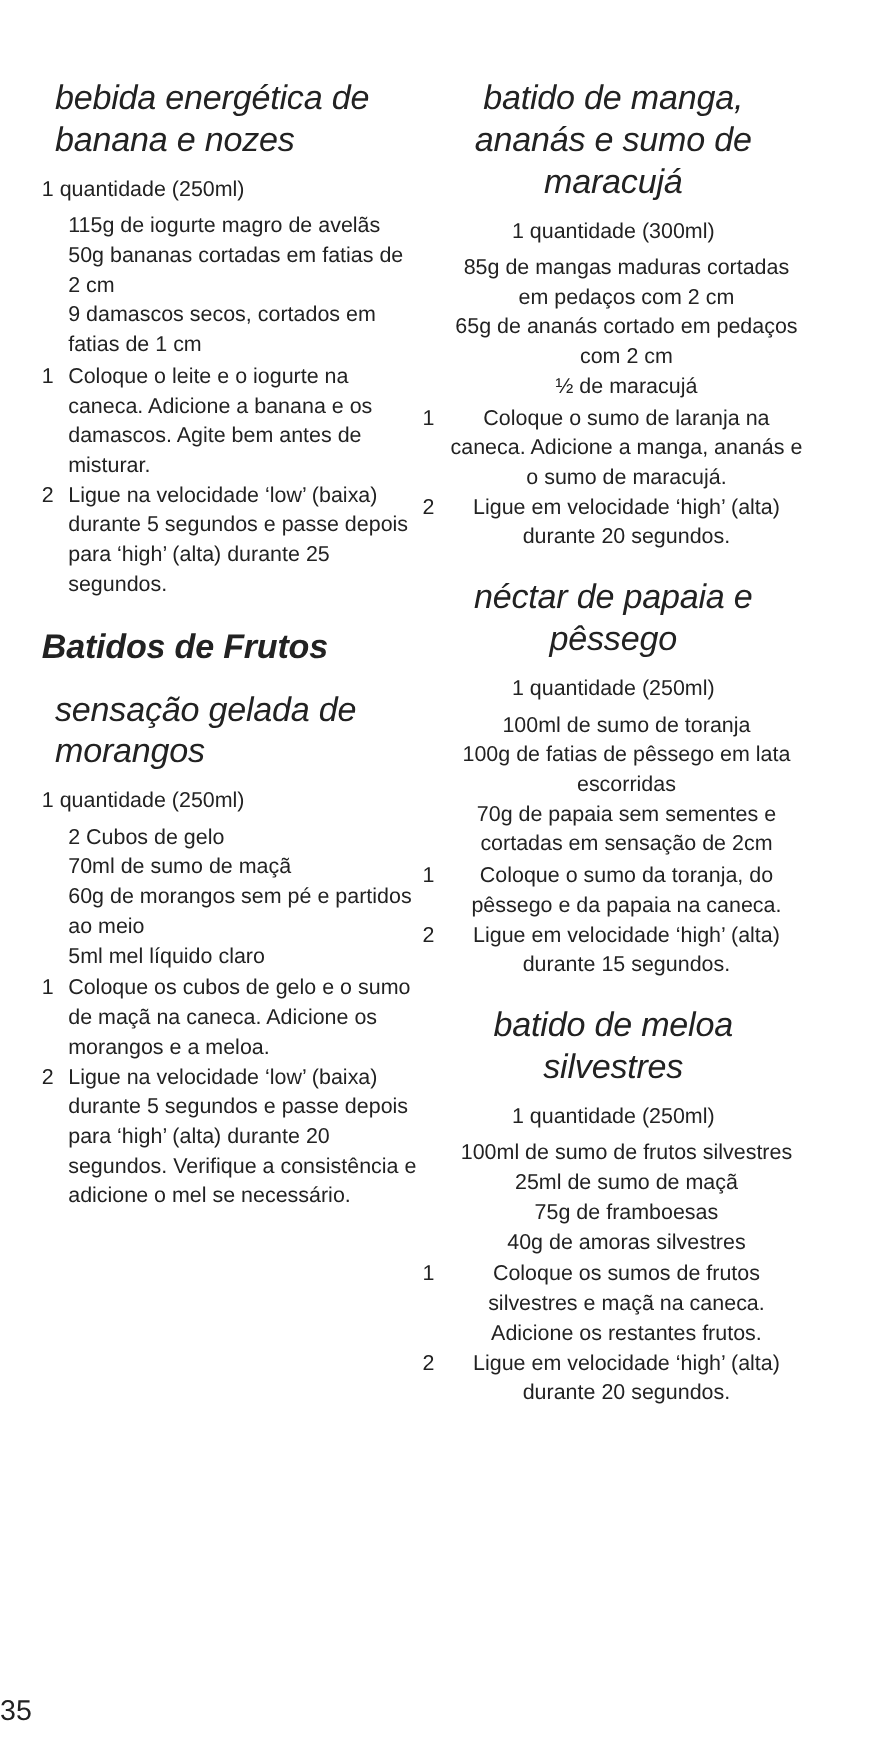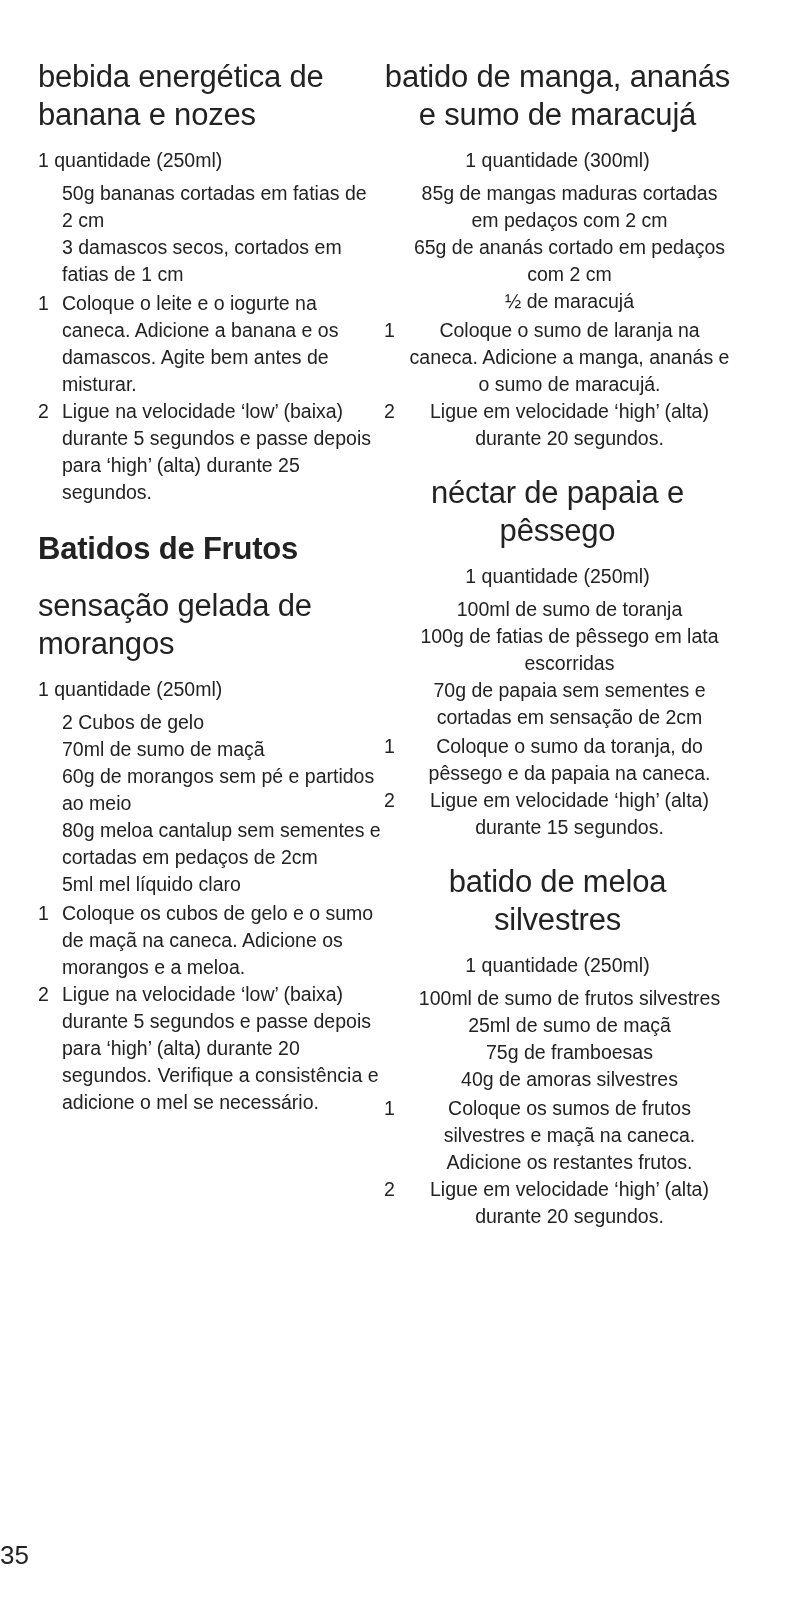--- a/index.html
+++ b/index.html
@@ -15,31 +15,33 @@
     position: relative;
     width: 793px; height: 1600px;
     background: #ffffff;
     overflow: hidden;
   }
   .col { position: absolute; top: 58px; }
   .col-left  { left: 38px;  width: 344px; }
   .col-right { left: 384px; width: 347px; text-align: center; }
 
   .recipe-title {
-    margin: 0;
+    margin: 12px;
     font-size: 31px;
     line-height: 38px;
     font-weight: 400;
     letter-spacing: -0.2px;
+    font-style: italic;
   }
   .section-heading {
     margin: 24px 0 0 0;
     font-size: 31px;
     line-height: 38px;
     font-weight: 700;
+    font-style: italic;
     letter-spacing: -0.2px;
   }
   .recipe + .recipe { margin-top: 22px; }
   .section-heading + .recipe { margin-top: 19px; }
 
   .yield {
     margin: 13px 0 0 0;
   }
   .ingredients { margin-top: 6px; padding-left: 24px; }
   .ingredients p { margin: 0; }
@@ -60,22 +62,23 @@
 <body>
 
 <div class="page">
 
   <div class="col col-left">
 
     <article class="recipe">
       <h2 class="recipe-title">bebida energética de banana e nozes</h2>
       <p class="yield">1 quantidade (250ml)</p>
       <div class="ingredients">
+        <p>115g de iogurte magro de avelãs</p>
         <p>50g bananas cortadas em fatias de 2 cm</p>
-        <p>3 damascos secos, cortados em fatias de 1 cm</p>
+        <p>9 damascos secos, cortados em fatias de 1 cm</p>
       </div>
       <ol class="steps">
         <li class="step">
           <span class="step-num">1</span>
           <span class="step-text">Coloque o leite e o iogurte na caneca. Adicione a banana e os damascos. Agite bem antes de misturar.</span>
         </li>
         <li class="step">
           <span class="step-num">2</span>
           <span class="step-text">Ligue na velocidade ‘low’ (baixa) durante 5 segundos e passe depois para ‘high’ (alta) durante 25 segundos.</span>
         </li>
@@ -84,21 +87,20 @@
 
     <h1 class="section-heading">Batidos de Frutos</h1>
 
     <article class="recipe">
       <h2 class="recipe-title">sensação gelada de morangos</h2>
       <p class="yield">1 quantidade (250ml)</p>
       <div class="ingredients">
         <p>2 Cubos de gelo</p>
         <p>70ml de sumo de maçã</p>
         <p>60g de morangos sem pé e partidos ao meio</p>
-        <p>80g meloa cantalup sem sementes e cortadas em pedaços de 2cm</p>
         <p>5ml mel líquido claro</p>
       </div>
       <ol class="steps">
         <li class="step">
           <span class="step-num">1</span>
           <span class="step-text">Coloque os cubos de gelo e o sumo de maçã na caneca. Adicione os morangos e a meloa.</span>
         </li>
         <li class="step">
           <span class="step-num">2</span>
           <span class="step-text">Ligue na velocidade ‘low’ (baixa) durante 5 segundos e passe depois para ‘high’ (alta) durante 20 segundos. Verifique a consistência e adicione o mel se necessário.</span>

